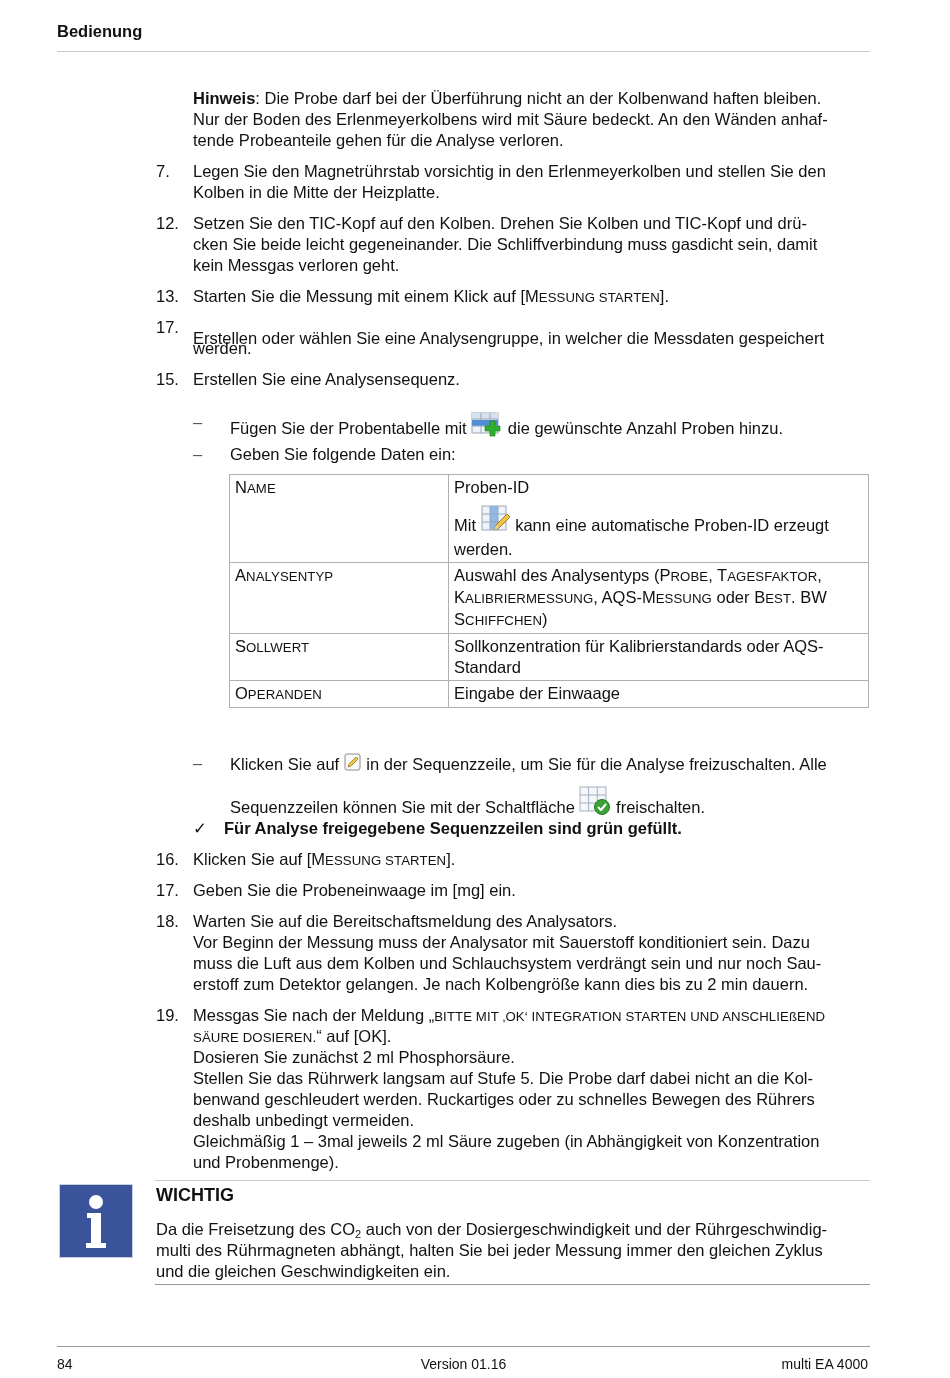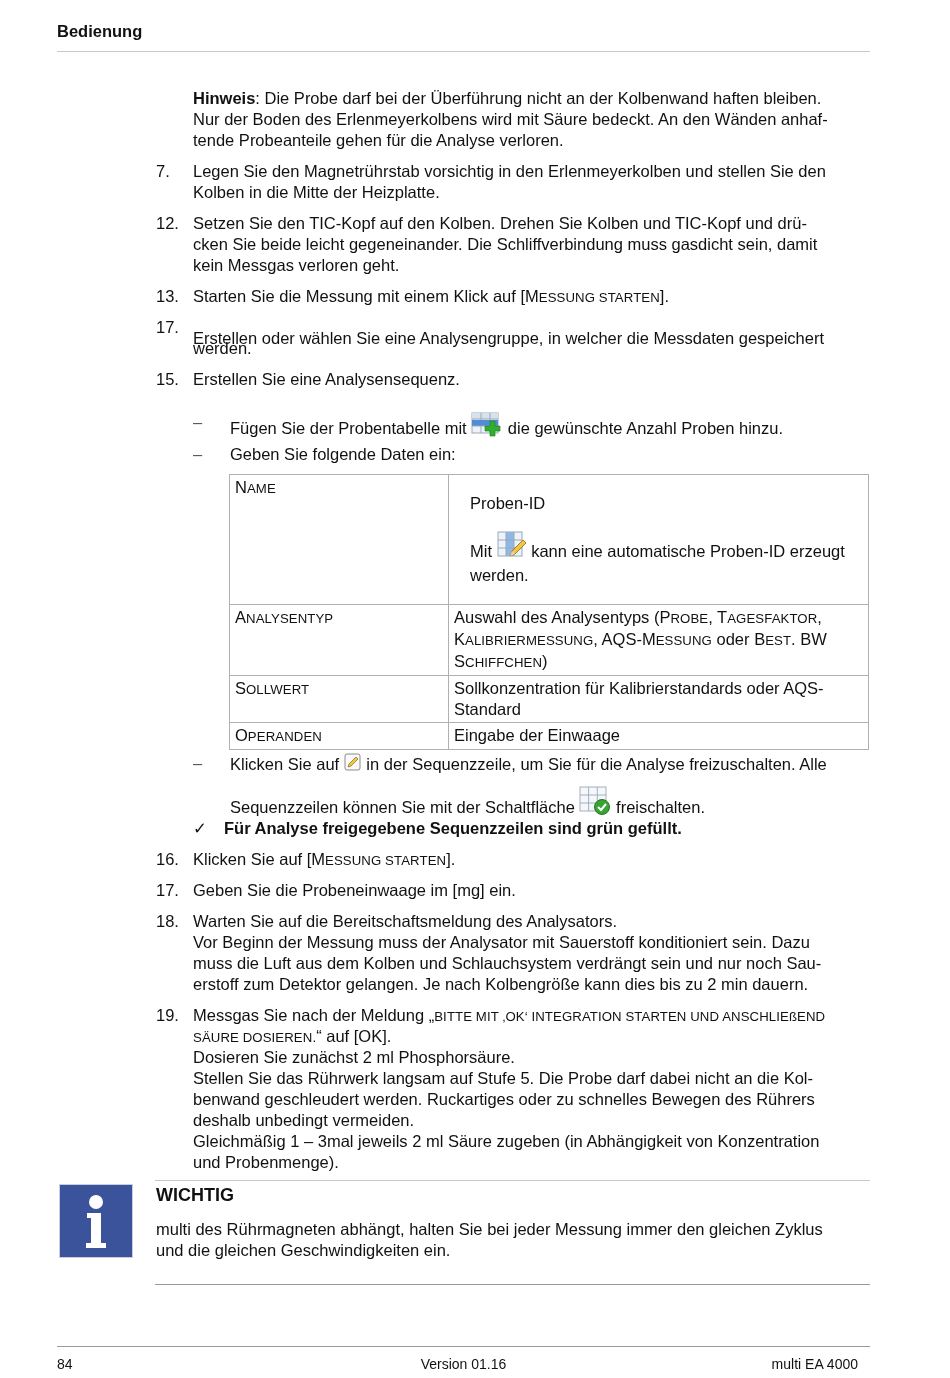--- a/index.html
+++ b/index.html
@@ -4,36 +4,36 @@
 <style>
   html, body { margin: 0; padding: 0; background: #ffffff; }
   body { width: 950px; height: 1378px; position: relative; overflow: hidden;
          font-family: "Liberation Sans", sans-serif; color: #111; font-size: 16.5px; }
   .page-header { position: absolute; left: 57px; top: 22px; font-weight: bold; font-size: 16.5px; }
   .header-rule { position: absolute; left: 57px; width: 813px; top: 51px; height: 0; border-top: 1.5px solid #c8c8c8; }
   .footer-rule { position: absolute; left: 57px; width: 813px; top: 1346px; height: 0; border-top: 1.5px solid #9a9a9a; }
   .footer { position: absolute; left: 57px; width: 813px; top: 1356px; font-size: 14px; color: #111; }
   .footer .left { position: absolute; left: 0; }
   .footer .center { position: absolute; left: 0; width: 100%; text-align: center; }
-  .footer .right { position: absolute; right: 12px; padding-left: 30px; }
+  .footer .right { position: absolute; right: 2px; padding-left: 30px; }
 
   .line { position: absolute; line-height: 21px; white-space: nowrap; }
   .num { position: absolute; left: 156px; }
   .txt { position: absolute; left: 193px; }
   .dash { position: absolute; left: 193px; color: #555; }
   .subtxt { position: absolute; left: 230px; }
   .sc { font-size: 13.2px; letter-spacing: 0.1px; }
   .b { font-weight: bold; }
   .icon { display: inline-block; vertical-align: -4px; }
 
   table.data { position: absolute; left: 229px; top: 474px; width: 640px; border-collapse: collapse; font-size: 16.5px; }
   table.data td, table.data th { border: 1px solid #b0b0b0; padding: 2px 5px 2px 5px; vertical-align: top; text-align: left; line-height: 21px; }
   table.data th { font-weight: bold; font-size: 19px; padding-top: 3px; padding-bottom: 3px; border-top: 1.5px solid #a0a0a0; }
   table.data td.col1 { width: 208px; }
-  table.data .desc p { margin: 16px; }
+  table.data .desc p { margin: 0; }
   table.data .desc p + p { margin-top: 6px; }
 
   .note-icon { position: absolute; left: 59px; top: 1184px; width: 72px; height: 72px; background: #3a539b; border: 1px solid #c9cde0; }
   .note-rule-top { position: absolute; left: 155px; width: 715px; top: 1180px; border-top: 1px solid #c8c8c8; }
   .note-rule-bottom { position: absolute; left: 155px; width: 715px; top: 1284px; border-top: 1.5px solid #9a9a9a; }
   .note-title { position: absolute; left: 156px; top: 1185px; font-weight: bold; font-size: 18px; }
   .note-body { position: absolute; left: 156px; top: 1219px; width: 712px; line-height: 21px; }
   sub { font-size: 11px; vertical-align: -3px; line-height: 0; }
 </style>
 </head>
@@ -177,20 +177,21 @@
 
 <div class="note-rule-top"></div>
 <div class="note-icon">
   <svg width="72" height="72" viewBox="0 0 72 72">
     <circle cx="36" cy="17" r="7" fill="#ffffff"></circle>
     <path d="M27 28 H41 V58 H46 V63 H26 V58 H31 V33 H27 Z" fill="#ffffff"></path>
   </svg>
 </div>
 <div class="note-title">WICHTIG</div>
 <div class="note-body">
+  <div><span>Da die Freisetzung des CO</span><sub>2</sub><span> auch von der Dosiergeschwindigkeit und der Rührgeschwindig-</span></div>
   <div>multi des Rührmagneten abhängt, halten Sie bei jeder Messung immer den gleichen Zyklus</div>
   <div>und die gleichen Geschwindigkeiten ein.</div>
 </div>
 <div class="note-rule-bottom"></div>
 
 <div class="footer-rule"></div>
 <div class="footer">
   <span class="left">84</span>
   <span class="center">Version 01.16</span>
   <span class="right">multi EA 4000</span>

